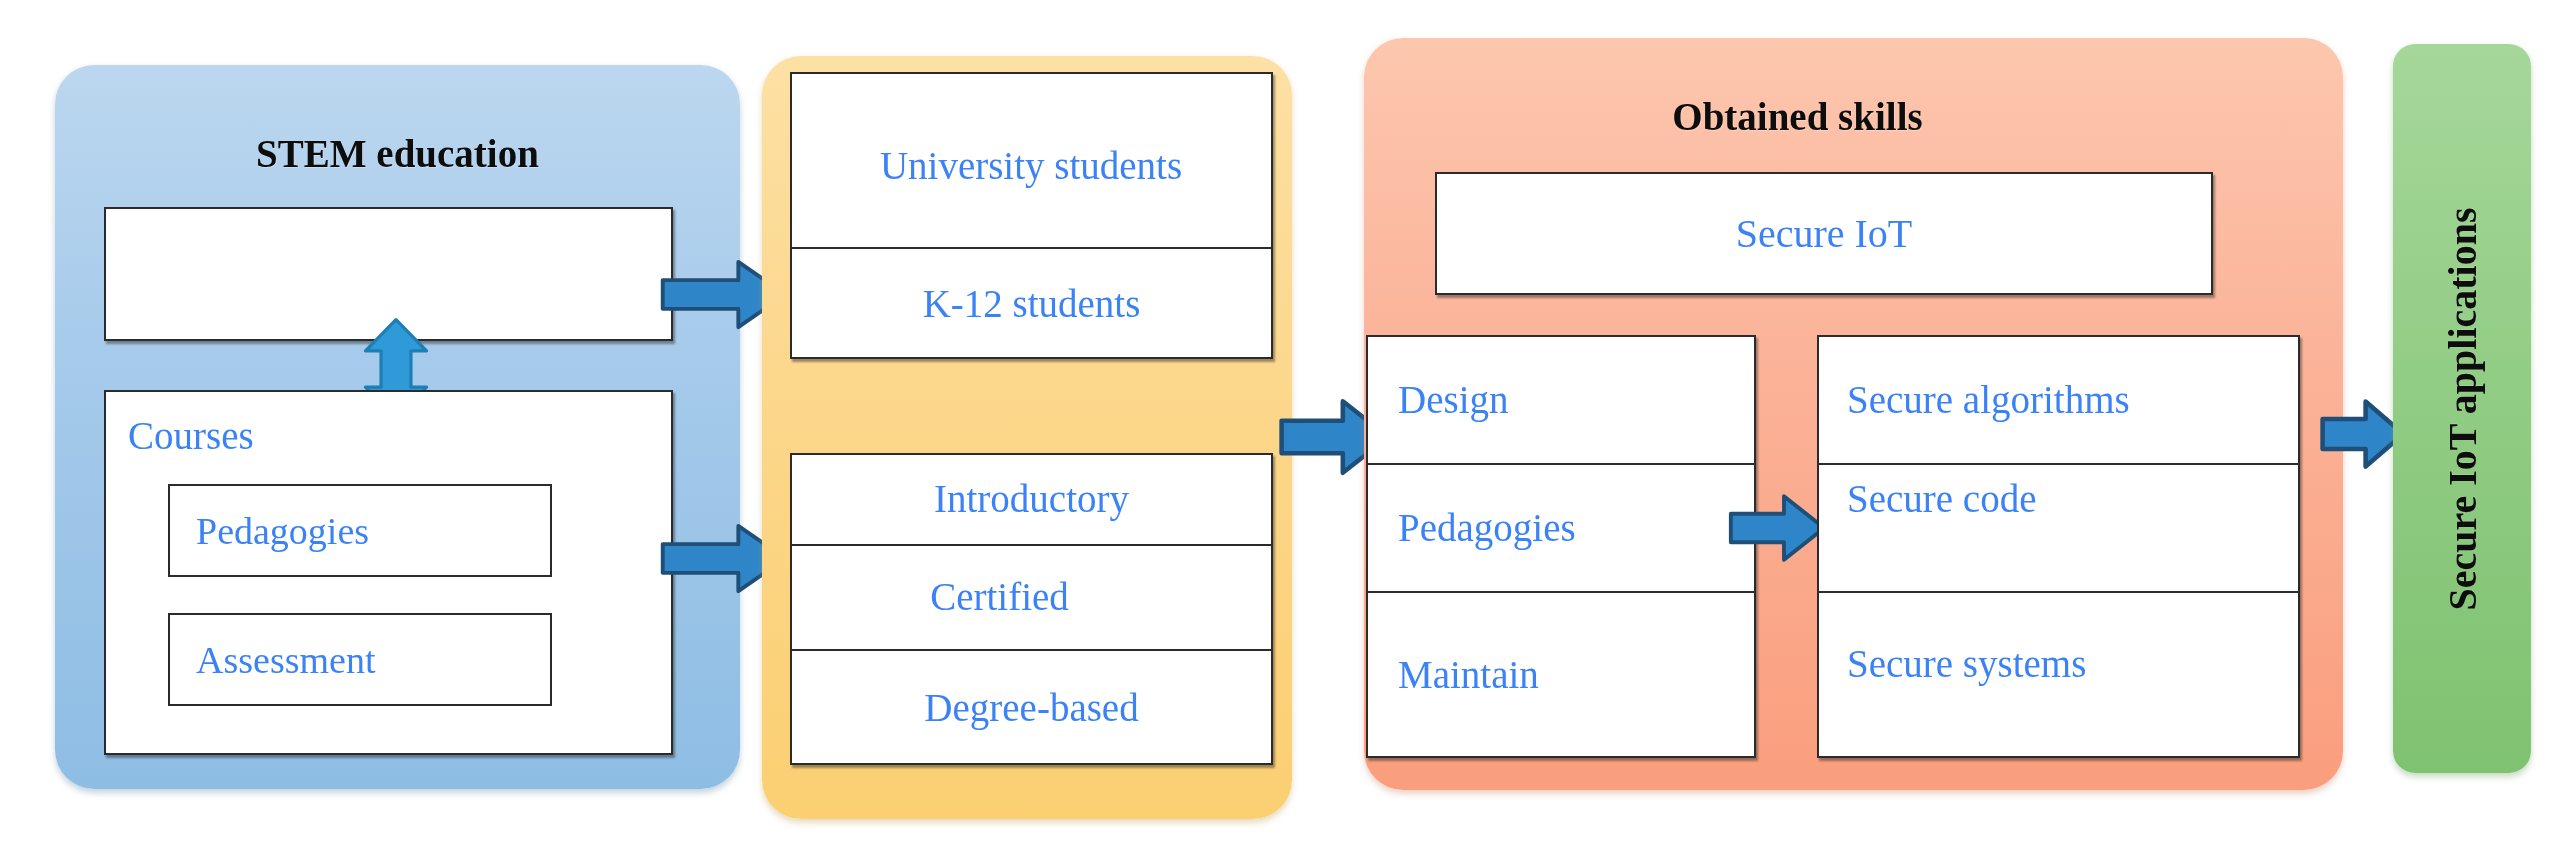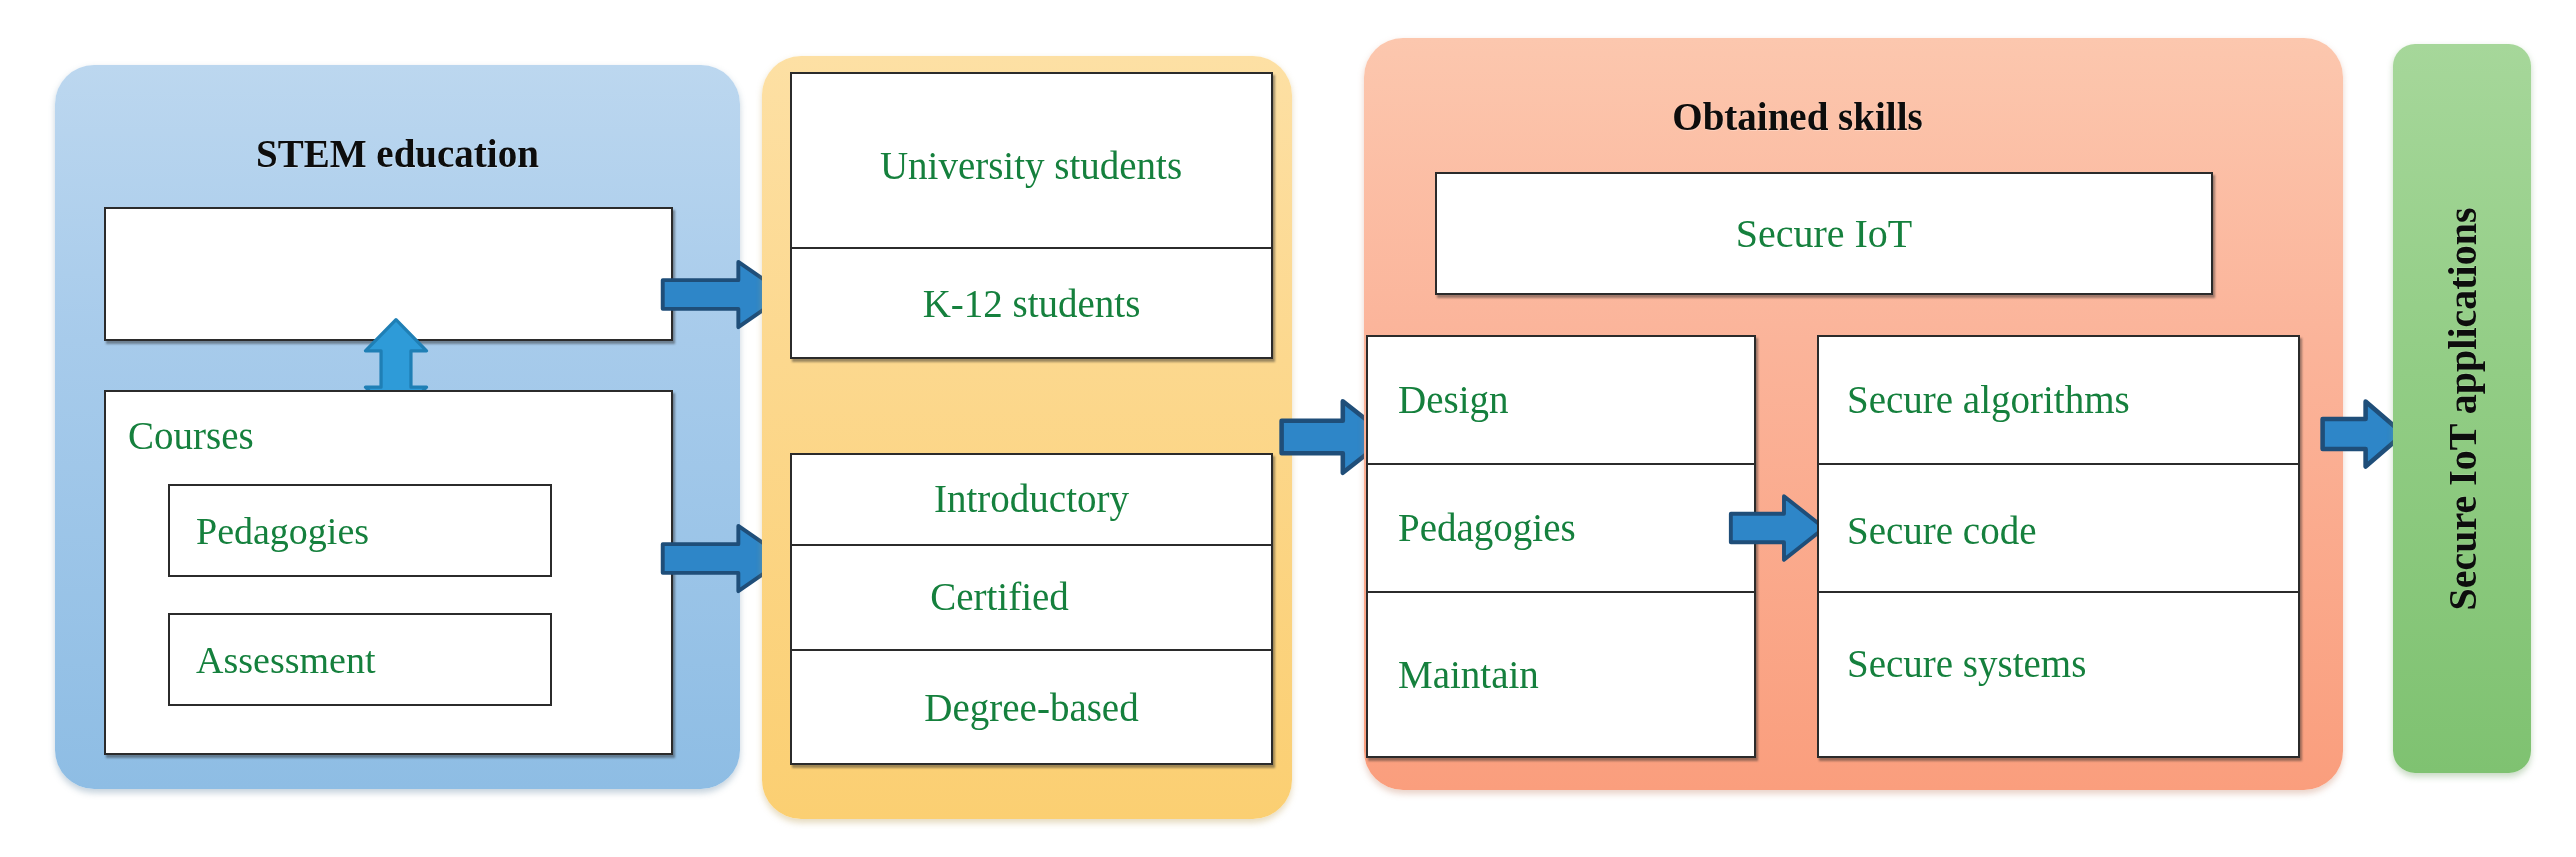--- a/index.html
+++ b/index.html
@@ -64,21 +64,21 @@
     position: absolute;
     background: #ffffff;
     border: 2px solid #2b2b2b;
     box-sizing: border-box;
   }
   .cell {
     position: absolute;
     display: flex;
     align-items: center;
     box-sizing: border-box;
-    color: #15803d;
+    color: #3b82f6;
     white-space: nowrap;
   }
   .cell-center { justify-content: center; }
   .cell-left   { justify-content: flex-start; }
   .divider {
     position: absolute;
     background: #2b2b2b;
     height: 2px;
   }
 
@@ -174,21 +174,21 @@
 
   <div class="arrow-right" style="left:1728px; top:493px; width:99px; height:70px;">
     <svg width="99" height="70" viewBox="0 0 152 108">
       <polygon points="4,32 86,32 86,5 148,54 86,103 86,76 4,76" fill="#2e86c8" stroke="#1f4e79" stroke-width="6" stroke-linejoin="round"></polygon>
     </svg>
   </div>
 
   <div class="wbox" style="left:1817px; top:335px; width:483px; height:423px;"></div>
   <div class="cell cell-left" style="left:1847px; top:335px; width:457px; height:128px; font-size:39px;">Secure algorithms</div>
   <div class="divider" style="left:1817px; top:463px; width:483px;"></div>
-  <div class="cell cell-left" style="left:1847px; top:480px; width:457px; height:100px; font-size:39px;">Secure code</div>
+  <div class="cell cell-left" style="left:1847px; top:448px; width:457px; height:100px; font-size:39px;">Secure code</div>
   <div class="divider" style="left:1817px; top:591px; width:483px;"></div>
   <div class="cell cell-left" style="left:1847px; top:591px; width:457px; height:144px; font-size:39px;">Secure systems</div>
 
   <div class="arrow-right" style="left:2320px; top:398px; width:86px; height:72px;">
     <svg width="86" height="72" viewBox="0 0 132 110">
       <polygon points="4,32 70,32 70,5 128,55 70,105 70,78 4,78" fill="#2e86c8" stroke="#1f4e79" stroke-width="7" stroke-linejoin="round"></polygon>
     </svg>
   </div>
 
   <div class="panel panel-green" style="left:2393px; top:44px; width:138px; height:729px;"></div>

